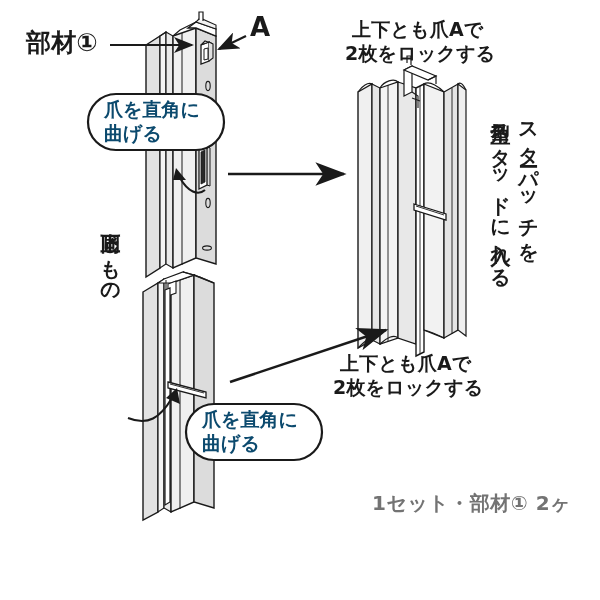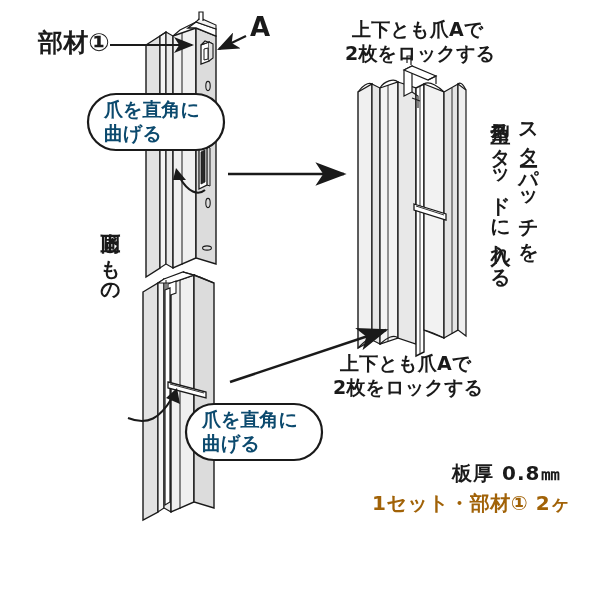--- a/index.html
+++ b/index.html
@@ -45,21 +45,21 @@
   }
   .bubble-text {
     position: absolute;
     font-family: "DejaVu Sans", "Liberation Sans", sans-serif;
     font-weight: 700;
     color: #0c4a6e;
     line-height: 1.2;
     white-space: pre;
     text-align: left;
   }
-  .red { color: #a16207; }
+  .red { color: #737373; }
 </style>
 </head>
 <body>
 
 <div id="canvas">
 
   <svg id="artwork" viewBox="0 0 600 600">
     <defs>
       <marker id="ah" markerWidth="12" markerHeight="9" refX="11" refY="4.5" orient="auto">
         <path d="M0,0 L12,4.5 L0,9 L3,4.5 Z" fill="#1a1a1a"></path>
@@ -184,37 +184,36 @@
     <line x1="246" y1="36" x2="219" y2="49" stroke="#1a1a1a" stroke-width="2.2" marker-end="url(#ahs)"></line>
 
     <g>
       <rect x="88" y="94" width="136" height="56" rx="28" ry="28" fill="#ffffff" stroke="#1a1a1a" stroke-width="2.2"></rect>
     </g>
     <g>
       <rect x="186" y="404" width="136" height="56" rx="28" ry="28" fill="#ffffff" stroke="#1a1a1a" stroke-width="2.2"></rect>
     </g>
   </svg>
 
-  <div class="txt" style="left:38px; top:28px; font-size:25px;">部材①</div>
+  <div class="txt" style="left:26px; top:28px; font-size:25px;">部材①</div>
 
   <div class="txt" style="left:250px; top:12px; font-size:26px;">A</div>
 
   <div class="bubble-text" style="left:104px; top:98px; font-size:19px;">爪を直角に</div>
   <div class="bubble-text" style="left:104px; top:122px; font-size:19px;">曲げる</div>
 
   <div class="bubble-text" style="left:202px; top:408px; font-size:19px;">爪を直角に</div>
   <div class="bubble-text" style="left:202px; top:432px; font-size:19px;">曲げる</div>
 
   <div class="txt" style="left:352px; top:18px; font-size:19px;">上下とも爪Aで</div>
   <div class="txt" style="left:345px; top:42px; font-size:19px;">2枚をロックする</div>
 
   <div class="txt" style="left:340px; top:352px; font-size:19px;">上下とも爪Aで</div>
   <div class="txt" style="left:333px; top:376px; font-size:19px;">2枚をロックする</div>
 
   <div class="vtxt" style="left:100px; top:218px; font-size:20px;">上下同じもの</div>
 
   <div class="vtxt" style="left:518px; top:108px; font-size:20px;">スターパッチを</div>
   <div class="vtxt" style="left:490px; top:108px; font-size:20px;">角型スタッドに入れる</div>
 
-  <div class="txt" style="left:452px; top:462px; font-size:20px; letter-spacing:1px;">板厚 0.8㎜</div>
   <div class="txt red" style="left:372px; top:492px; font-size:20px; letter-spacing:0.5px;">1セット・部材① 2ヶ</div>
 
 </div>
 
 </body></html>

